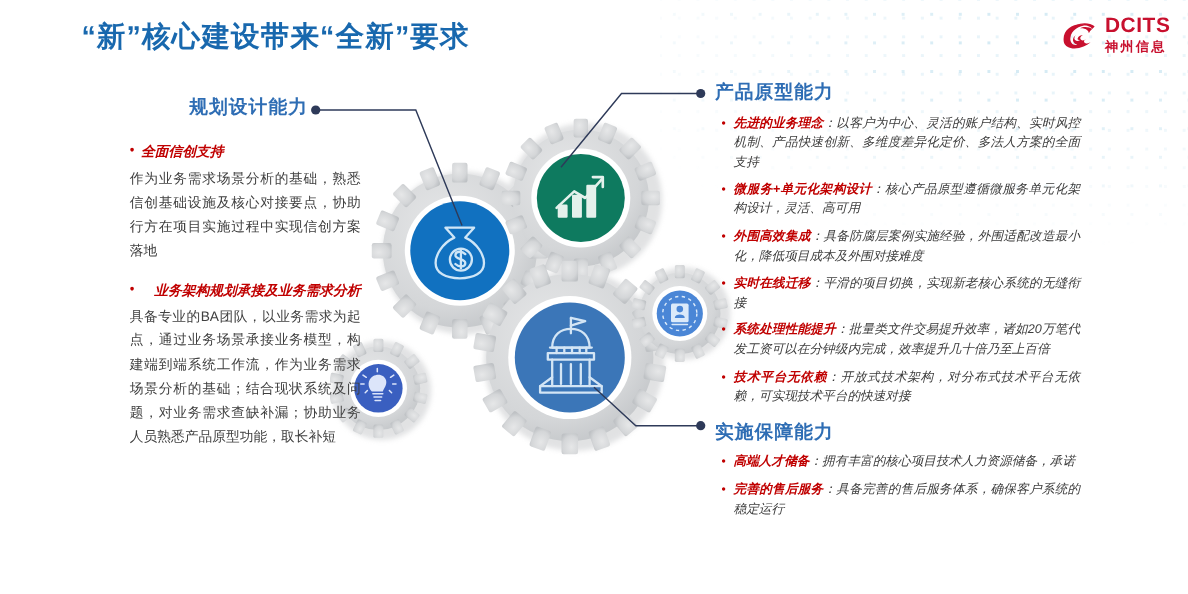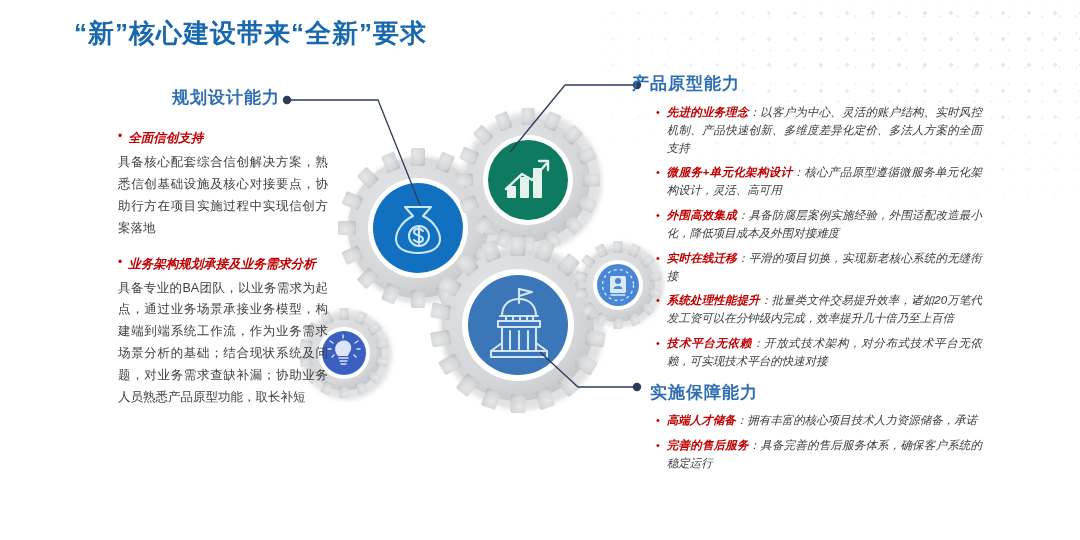--- a/index.html
+++ b/index.html
@@ -35,21 +35,21 @@
   .logo-text{display:flex;flex-direction:column;line-height:1;}
   .logo-en{font-size:19px;font-weight:bold;color:#C8102E;letter-spacing:.5px;}
   .logo-cn{font-size:12px;font-weight:bold;color:#C8102E;letter-spacing:2px;margin-top:3px;}
 
   
   .sec-head{
     position:absolute;font-size:17px;font-weight:bold;color:#2E6DB4;
     white-space:nowrap;letter-spacing:1px;
   }
   #head-left{left:148px;top:86px;margin-left:24px;}
-  #head-rt{left:632px;top:72px;}
+  #head-rt{left:650px;top:72px;}
   #head-rb{left:650px;top:381px;}
 
   
   .blk{position:absolute;}
   .bul{display:flex;gap:6px;margin-bottom:4px;}
   .bul .dot{color:#C00000;font-size:12px;line-height:1.45;flex:none;}
   .bul-body{flex:1;}
   .b-ttl{color:#C00000;font-weight:bold;}
 
   
@@ -78,20 +78,30 @@
 </style>
 </head>
 <body>
 
 <div class="slide">
 
   <div class="bg-dots"></div>
 
   <div class="title">“新”核心建设带来“全新”要求</div>
 
+  <div class="logo">
+    <svg class="logo-mark" viewBox="0 0 40 34">
+      <path d="M4 22 C4 10, 18 4, 28 8 C20 8, 12 13, 11 21 C10.5 26, 14 29, 18 28 C13 26.5, 12 21, 17 18 C12.5 22, 17 26, 21 23 C16 24, 19 18, 24 18 C18 21, 23 26, 27 22 C22 25, 28 29, 32 25 C27 31, 14 34, 8 30 C4.5 27.8, 4 25, 4 22 Z" fill="#C8102E"></path>
+      <path d="M36 9 C31 5, 22 5, 17 8 C24 6.5, 31 8, 34 12 C30 9, 24 9, 21 11 C26 10.5, 30 13, 30 16 C31.5 13, 35 11, 36 9 Z" fill="#C8102E"></path>
+    </svg>
+    <div class="logo-text">
+      <div class="logo-en">DCITS</div>
+      <div class="logo-cn">神州信息</div>
+    </div>
+  </div>
 
   <div class="gears">
     <svg viewBox="0 0 380 370" xmlns="http://www.w3.org/2000/svg">
       <defs>
 
         <radialGradient id="gshade" cx="40%" cy="35%" r="75%">
           <stop offset="0%" stop-color="#E6E7E8"></stop>
           <stop offset="70%" stop-color="#D4D6D8"></stop>
           <stop offset="100%" stop-color="#BFC2C5"></stop>
         </radialGradient>
@@ -295,27 +305,27 @@
   <div class="sec-head" id="head-rb">实施保障能力</div>
 
   <div class="blk" id="left-col">
     <div class="grp">
       <div class="bul">
         <span class="dot">•</span>
         <span class="bul-body">
           <span class="b-ttl" style="margin-left:0">全面信创支持</span>
         </span>
       </div>
-      <div class="b-body">具备核心配套综合信创解决方案，熟悉信创基础设施及核心对接要点，协助行方在项目实施过程中实现信创方案落地</div>
+      <div class="b-body">作为业务需求场景分析的基础，熟悉信创基础设施及核心对接要点，协助行方在项目实施过程中实现信创方案落地</div>
     </div>
     <div class="grp">
       <div class="bul">
         <span class="dot">•</span>
         <span class="bul-body">
-          <span class="b-ttl" style="margin-left:0">业务架构规划承接及业务需求分析</span>
+          <span class="b-ttl" style="margin-left:12px">业务架构规划承接及业务需求分析</span>
         </span>
       </div>
       <div class="b-body">具备专业的BA团队，以业务需求为起点，通过业务场景承接业务模型，构建端到端系统工作流，作为业务需求场景分析的基础；结合现状系统及问题，对业务需求查缺补漏；协助业务人员熟悉产品原型功能，取长补短</div>
     </div>
   </div>
 
   <div class="r-list" id="list-rt">
     <div class="r-item">
       <span class="dot">•</span>
       <span class="txt"><b>先进的业务理念</b><span>：</span><span>以客户为中心、灵活的账户结构、实时风控机制、产品快速创新、多维度差异化定价、多法人方案的全面支持</span></span>

